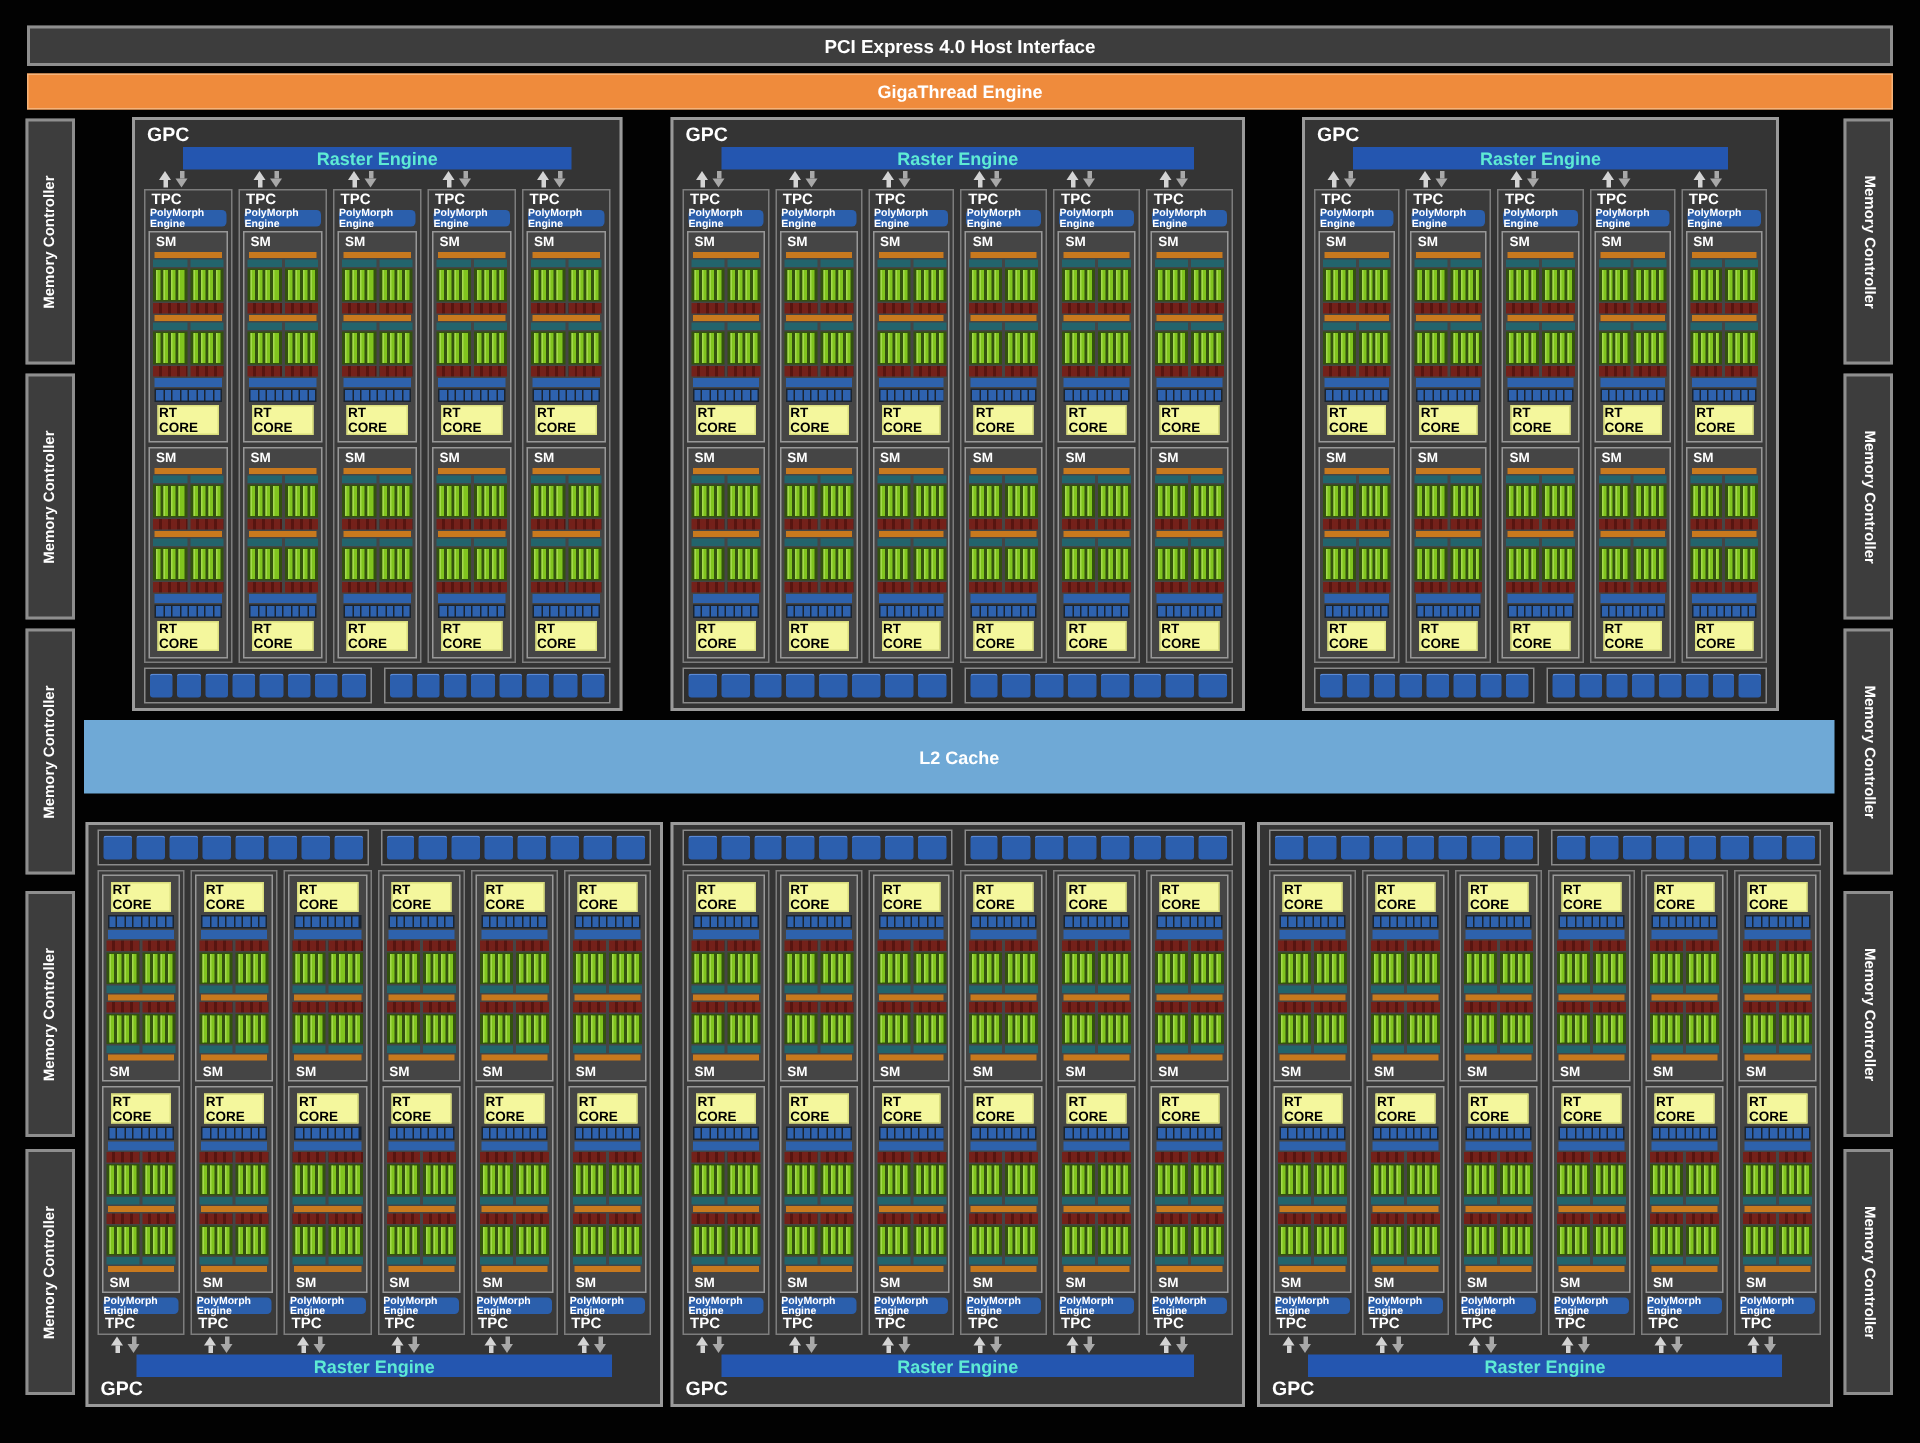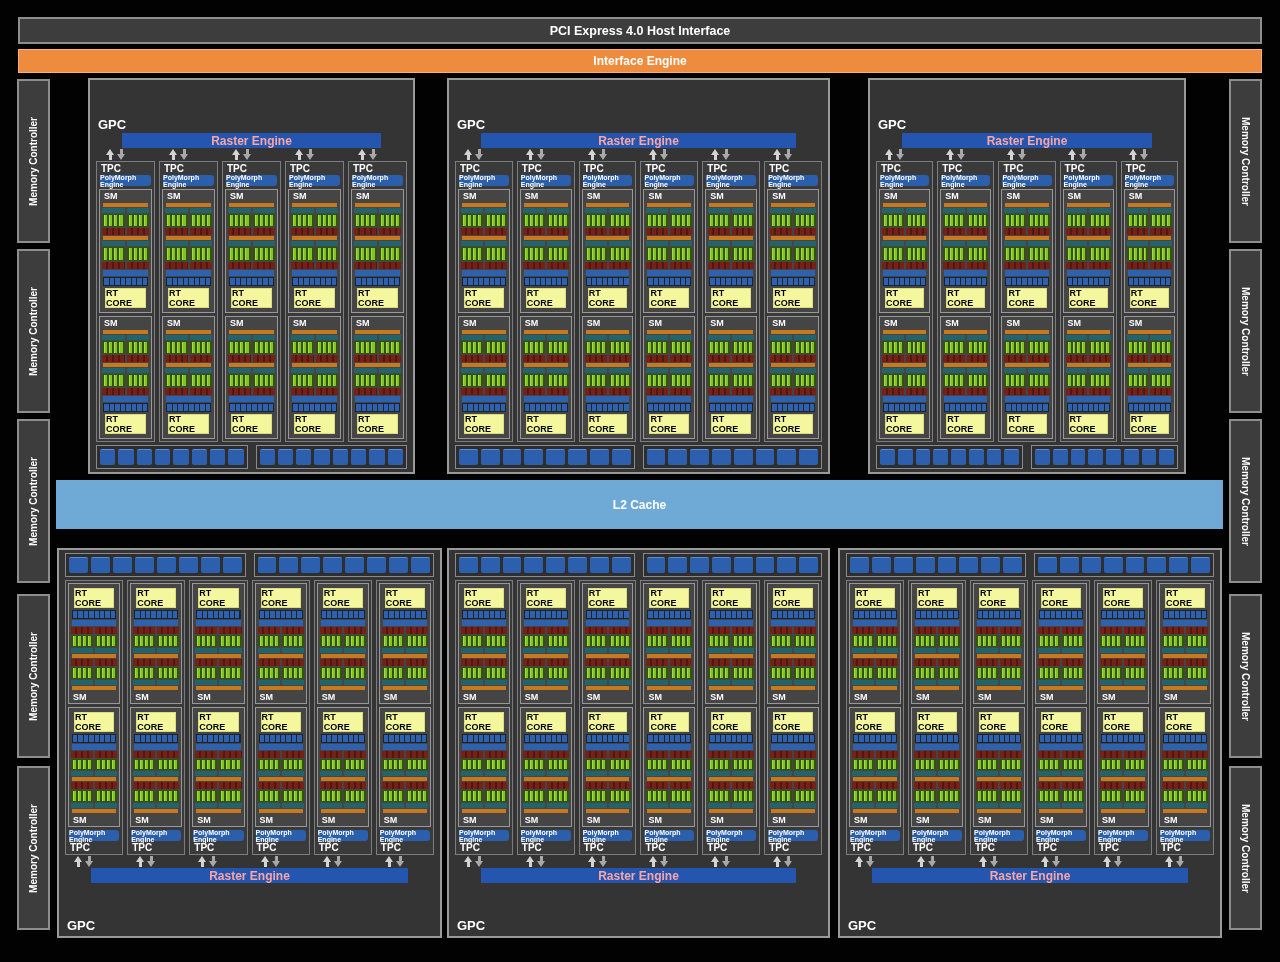--- a/index.html
+++ b/index.html
@@ -14,22 +14,22 @@
   #l2{left:56px;top:480px;width:1167px;height:49px;background:#6fa9d6;font-size:12px;}
   .mc{position:absolute;width:33px;background:#3d3d3d;border:2px solid #8e8e8e;
     display:flex;align-items:center;justify-content:center;box-sizing:border-box;}
   .mc span{color:#fff;font-weight:bold;font-size:10px;white-space:nowrap;}
   .mc.left span{writing-mode:vertical-rl;transform:rotate(180deg);}
   .mc.right span{writing-mode:vertical-rl;}
   .gpc{position:absolute;background:#343434;border:2px solid #9a9a9a;
     box-sizing:border-box;display:flex;flex-direction:column;padding:2px 4px;}
   .gpc.flip{flex-direction:column-reverse;}
   .gpc-label{height:16px;line-height:16px;color:#fff;font-weight:bold;
-    font-size:13px;padding-left:4px;flex:0 0 auto;margin-top:35px;}
-  .raster{height:15px;margin:0 28px;background:#2456b0;color:#fca5a5;font-weight:bold;
+    font-size:13px;padding-left:4px;flex:0 0 auto;}
+  .raster{height:15px;margin:0 28px;background:#2456b0;color:#5eead4;font-weight:bold;
     font-size:12px;display:flex;align-items:center;justify-content:center;flex:0 0 auto;}
   .arrows{height:13px;display:flex;gap:4px;flex:0 0 auto;margin:0 2px;}
   .arrows .cell{flex:1;display:flex;align-items:center;justify-content:center;}
   .arrowpair{display:inline-flex;transform:translateX(-10px);}
   .arr{display:inline-block;width:9px;height:11px;position:relative;margin:0 1px;}
   .arr:before{content:"";position:absolute;left:0;width:0;height:0;
     border-left:4.5px solid transparent;border-right:4.5px solid transparent;}
   .arr.up:before{top:0;border-bottom:6px solid #d4d4d4;}
   .arr.up:after{content:"";position:absolute;left:3px;top:6px;width:3px;height:5px;background:#d4d4d4;}
   .arr.down:before{bottom:0;border-top:6px solid #a8a8a8;}
@@ -71,21 +71,21 @@
   .flip .rop-row{margin:1px 2px 3px;}
   .rop-group{flex:1;border:1px solid #8a8a8a;background:#2e2e2e;display:flex;
     gap:3px;padding:3px;box-sizing:border-box;}
   .rop-group i{flex:1;background:#2c5fae;border-radius:2px;border-top:1px solid #5b8ad6;}
 </style>
 </head>
 <body>
 
 <div id="stage">
   <div class="bar" id="pci">PCI Express 4.0 Host Interface</div>
-  <div class="bar" id="gigathread">Interface Engine</div>
+  <div class="bar" id="gigathread">GigaThread Engine</div>
   <div class="bar" id="l2">L2 Cache</div>
 <div class="mc left" style="left: 17px; top: 79px; height: 164px;">
       <span>Memory Controller</span>
     </div>
     <div class="mc left" style="left: 17px; top: 249px; height: 164px;">
       <span>Memory Controller</span>
     </div>
     <div class="mc left" style="left: 17px; top: 419px; height: 164px;">
       <span>Memory Controller</span>
     </div>

